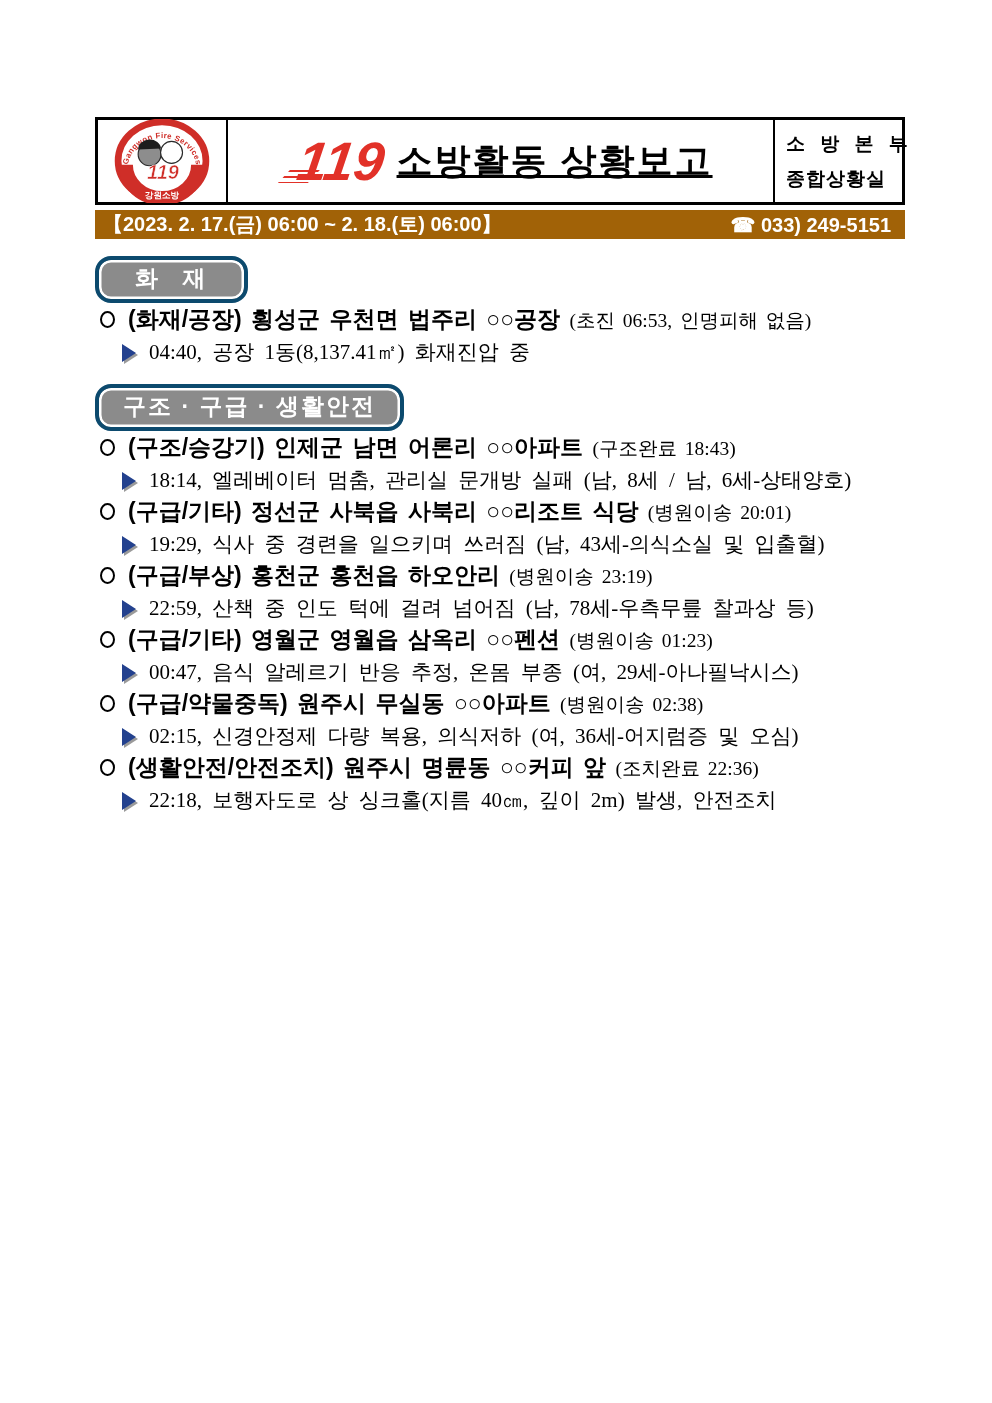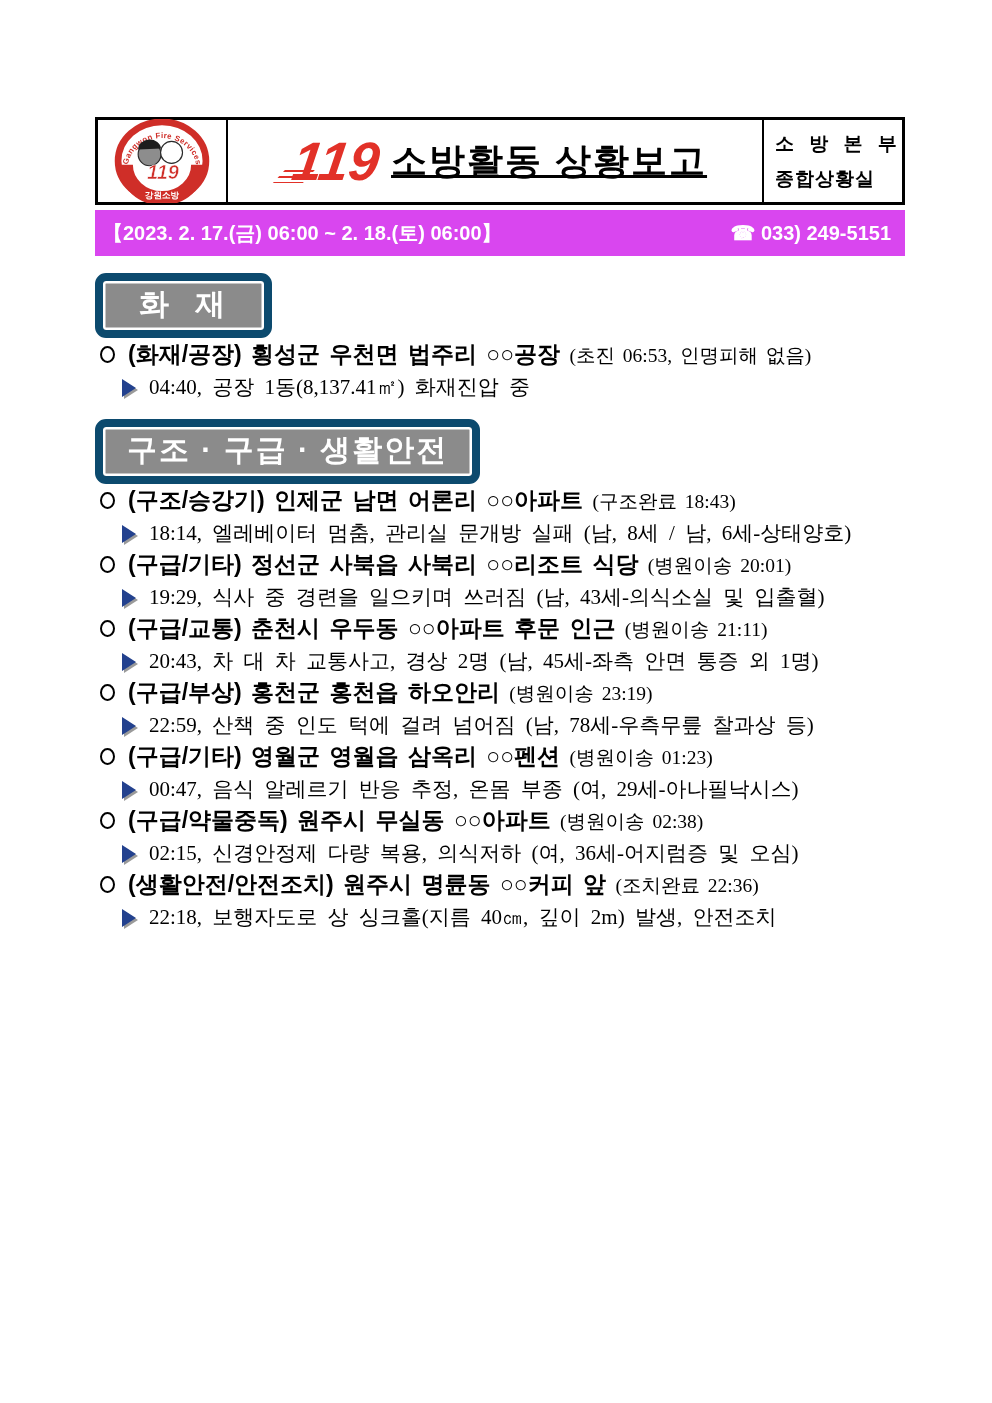--- a/index.html
+++ b/index.html
@@ -44,49 +44,49 @@
     position: absolute; left: -2px; bottom: 3px;
     width: 30px; height: 13px;
     background: repeating-linear-gradient(#e23128 0 2.5px, transparent 2.5px 6px);
     transform: skewX(-38deg);
   }
   .t-main {
     font-size: 36px; font-weight: bold;
     letter-spacing: 2px; white-space: nowrap; text-decoration: underline;
   }
   .hdr-org {
-    width: 138px;
+    width: 127px;
     display: flex; flex-direction: column; justify-content: center;
     padding-left: 11px; gap: 9px;
   }
   .org1 { font-weight: bold; font-size: 19px; letter-spacing: 5px; white-space: nowrap; }
   .org2 { font-weight: bold; font-size: 19px; letter-spacing: 1px; white-space: nowrap; }
 
   
   .period {
     margin-top: 5px;
-    height: 46px;
-    background: #d946ef;
+    height: 29px;
+    background: #a16207;
     color: #fff;
     display: flex; justify-content: space-between; align-items: center;
     padding: 0 14px 0 8px;
     font-weight: bold; font-size: 20px;
     white-space: nowrap;
   }
 
   
   .badge {
     display: inline-block;
     margin-top: 17px;
     background: #8b8b8b;
     color: #fff;
-    font-weight: bold; font-size: 30px;
+    font-weight: bold; font-size: 23px;
     padding: 3px 24px 5px;
-    border: 8px solid #0c4a6e;
-    border-radius: 11px;
+    border: 4px solid #0c4a6e;
+    border-radius: 16px;
     box-shadow: inset 0 0 0 2.5px #fff;
     letter-spacing: 2px;
     white-space: nowrap;
   }
   .badge-fire { letter-spacing: 9px; padding: 3px 30px 5px 36px; }
 
   
   .entry-head {
     margin-top: 1px;
     font-size: 23px; font-weight: bold;
@@ -196,29 +196,20 @@
     <div class="entry">
       <div class="entry-head">
         <span class="o-mark"></span><span>(구급/기타) 정선군 사북읍 사북리 ○○리조트 식당</span>
         <span class="status">(병원이송 20:01)</span>
       </div>
       <div class="entry-det">
         <span class="tri-mark"></span><span>19:29, 식사 중 경련을 일으키며 쓰러짐 (남, 43세-의식소실 및 입출혈)</span>
       </div>
     </div>
 
-    <div class="entry">
-      <div class="entry-head">
-        <span class="o-mark"></span><span>(구급/교통) 춘천시 우두동 ○○아파트 후문 인근</span>
-        <span class="status">(병원이송 21:11)</span>
-      </div>
-      <div class="entry-det">
-        <span class="tri-mark"></span><span>20:43, 차 대 차 교통사고, 경상 2명 (남, 45세-좌측 안면 통증 외 1명)</span>
-      </div>
-    </div>
 
     <div class="entry">
       <div class="entry-head">
         <span class="o-mark"></span><span>(구급/부상) 홍천군 홍천읍 하오안리</span>
         <span class="status">(병원이송 23:19)</span>
       </div>
       <div class="entry-det">
         <span class="tri-mark"></span><span>22:59, 산책 중 인도 턱에 걸려 넘어짐 (남, 78세-우측무릎 찰과상 등)</span>
       </div>
     </div>

